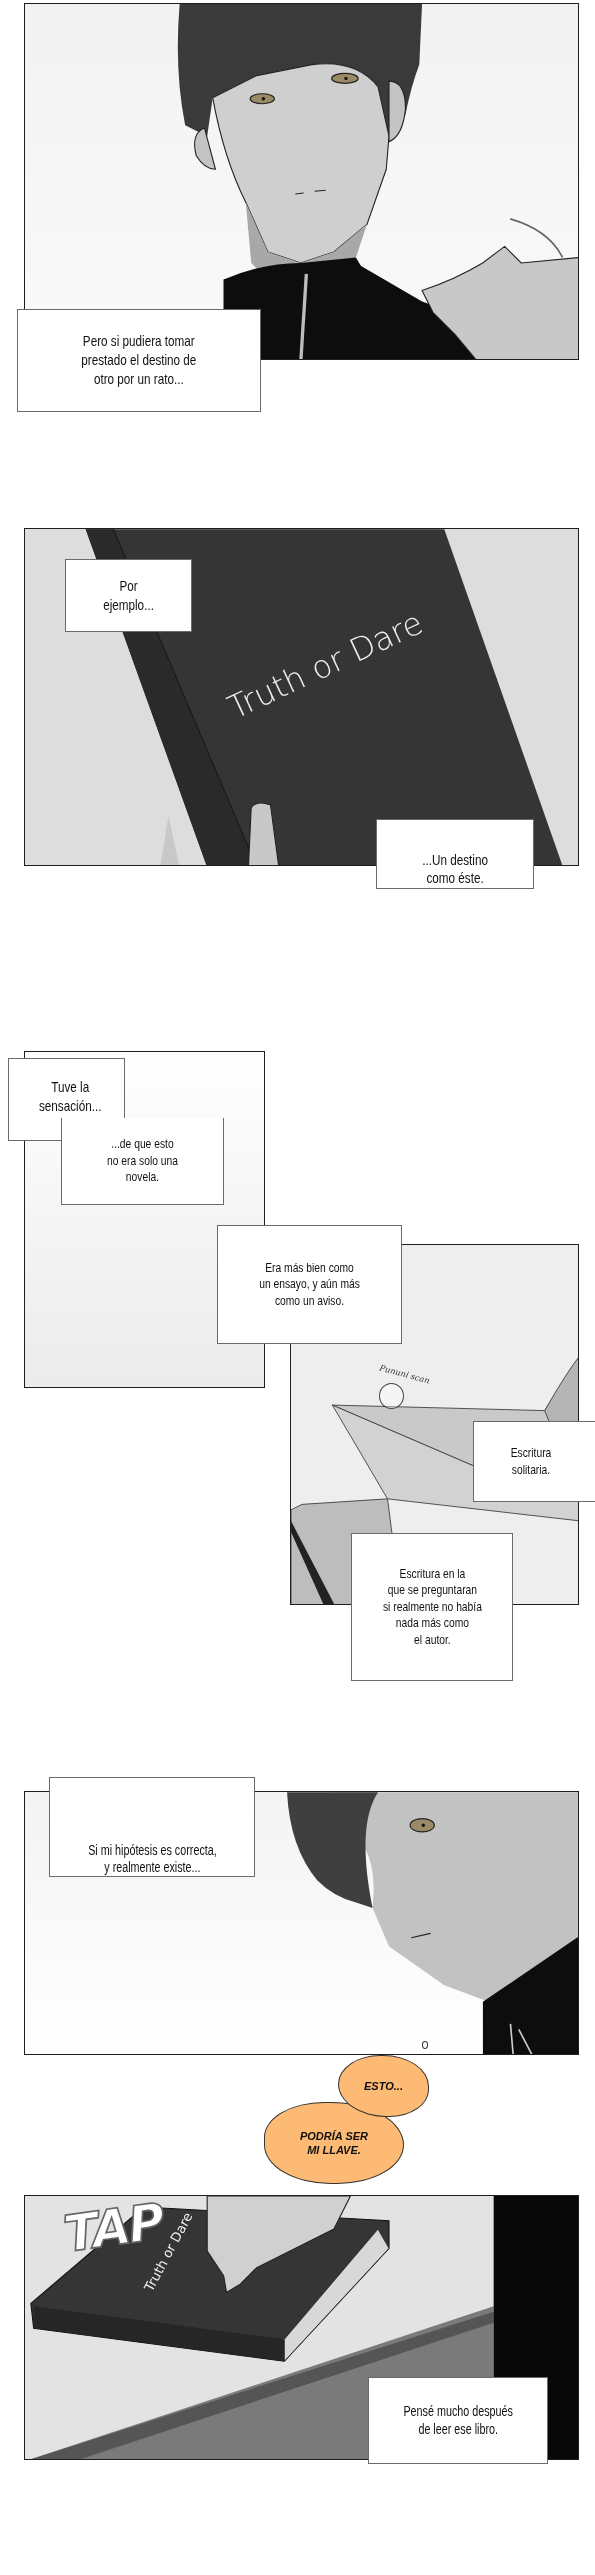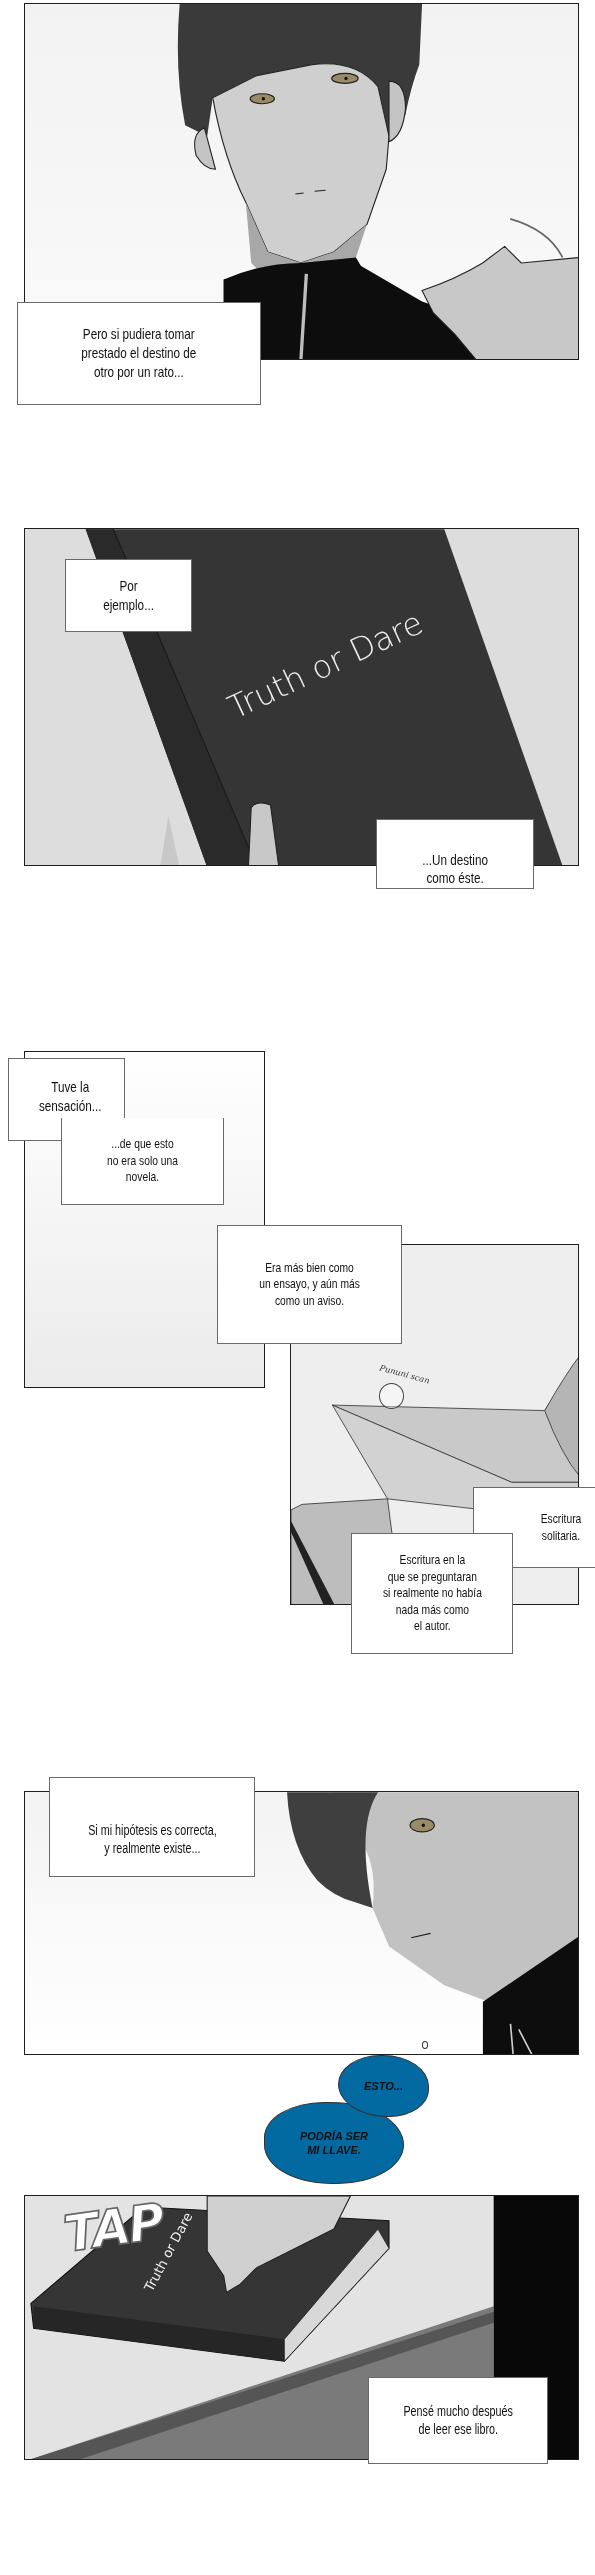--- a/index.html
+++ b/index.html
@@ -4,21 +4,21 @@
 <style>
   html, body { margin:0; padding:0; background:#ffffff; }
   body { width:596px; height:2576px; position:relative; overflow:hidden;
          font-family:"Liberation Sans", sans-serif; }
   .panel { position:absolute; border:1.1px solid #1e1e1e; box-sizing:border-box; overflow:hidden; }
   .caption { position:absolute; background:#ffffff; border:0.8px solid #6a6a6a; box-sizing:border-box;
              display:flex; align-items:center; justify-content:center; text-align:center;
              font-family:"Liberation Sans Narrow","Liberation Sans", sans-serif;
              color:#111; font-size:12.7px; line-height:1.25; z-index:5; white-space:pre-line; }
   .caption span { transform:scaleX(0.78); display:inline-block; }
-  .bubble { position:absolute; background:#0369a1; border:0.8px solid #333; z-index:5;
+  .bubble { position:absolute; background:#fdba74; border:0.8px solid #333; z-index:5;
             display:flex; align-items:center; justify-content:center; text-align:center;
             font-family:"Liberation Sans", sans-serif; font-style:italic; font-weight:bold;
             font-size:11px; color:#111; line-height:1.3; white-space:pre-line; }
   svg { position:absolute; left:0; top:0; }
 </style>
 </head>
 <body>
 
 <div class="panel" style="left:24px; top:2.8px; width:555px; height:357px; background:linear-gradient(#f2f2f2,#fafafa);">
   <svg width="555" height="357" viewBox="0 0 1006 648">
@@ -40,21 +40,21 @@
 
     <path d="M360 500 Q430 470 500 470 L600 460 L650 545 L780 600 L1006 700 L1006 648 L260 648 L320 580 L360 560Z" fill="#0d0d0d"></path>
     <path d="M360 500 L500 480 L600 470 L720 540 L1006 640 L1006 648 L290 648 Q300 600 360 560Z" fill="#0d0d0d"></path>
     <line x1="510" y1="490" x2="500" y2="648" stroke="#bdbdbd" stroke-width="6"></line>
 
     <path d="M720 520 Q780 500 830 470 L870 440 L900 470 L1006 460 L1006 648 L820 648 L780 600 L740 560Z" fill="#c8c8c8" stroke="#222" stroke-width="2"></path>
 
     <path d="M880 390 Q950 410 975 460" stroke="#666" stroke-width="3" fill="none"></path>
   </svg>
 </div>
-<div class="caption" style="left:16.5px; top:302px; width:244px; height:103px;justify-content:center;">
+<div class="caption" style="left:16.5px; top:309px; width:244px; height:103px;justify-content:center;">
   <span style="font-size:15px;">Pero si pudiera tomar
 prestado el destino de
 otro por un rato...</span>
 </div>
 
 <div class="panel" style="left:24px; top:528px; width:555px; height:338px; background:#dddddd;">
   <svg width="555" height="338" viewBox="0 0 1006 612">
     <path d="M110 0 L760 0 L975 612 L330 612 Z" fill="#353535"></path>
     <path d="M110 0 L160 0 L420 612 L330 612 Z" fill="#2a2a2a"></path>
     <line x1="160" y1="0" x2="420" y2="612" stroke="#1a1a1a" stroke-width="2"></line>
@@ -95,44 +95,44 @@
 <div class="caption" style="left:61px; top:1118px; width:163px; height:87px; border-top:none;">
   <span style="font-size:13.2px;">...de que esto
 no era solo una
 novela.</span>
 </div>
 <div class="caption" style="left:217px; top:1225px; width:185px; height:119px;">
   <span style="font-size:13.2px;">Era más bien como
 un ensayo, y aún más
 como un aviso.</span>
 </div>
-<div class="caption" style="left:473px; top:1487px; width:123px; height:81px; justify-content:flex-end; padding-right:8px;">
+<div class="caption" style="left:473px; top:1421px; width:123px; height:81px; justify-content:flex-end; padding-right:38px;">
   <span style="font-size:13.2px;">Escritura
 solitaria.</span>
 </div>
-<div class="caption" style="left:351px; top:1533px; width:162px; height:121px; z-index:6;">
+<div class="caption" style="left:351px; top:1533px; width:162px; height:148px; z-index:6;">
   <span style="font-size:13.2px;">Escritura en la
 que se preguntaran
 si realmente no había
 nada más como
 el autor.</span>
 </div>
 
 <div class="panel" style="left:24px; top:1791px; width:555px; height:264px; background:linear-gradient(#f3f3f3,#ffffff);">
   <svg width="555" height="264" viewBox="0 0 1006 478">
     <path d="M475 0 L1006 0 L1006 478 L830 478 L840 380 L760 350 L660 280 L630 210 Q640 120 600 80 L560 0Z" fill="#c2c2c2"></path>
     <path d="M475 0 L640 0 Q600 60 630 210 L600 200 Q560 190 530 160 Q480 100 475 0Z" fill="#3f3f3f"></path>
     <ellipse cx="720" cy="60" rx="22" ry="12" fill="#9a8a66" stroke="#222" stroke-width="2"></ellipse>
     <circle cx="722" cy="60" r="3" fill="#111"></circle>
     <path d="M700 264 L735 256" stroke="#222" stroke-width="2"></path>
     <path d="M830 380 L1006 260 L1006 478 L830 478Z" fill="#0d0d0d"></path>
     <path d="M880 420 L885 478 M895 430 L920 478" stroke="#ccc" stroke-width="3"></path>
   </svg>
 </div>
-<div class="caption" style="left:49px; top:1777px; width:206px; height:100px; align-items:center; padding-top:25px;">
+<div class="caption" style="left:49px; top:1777px; width:206px; height:100px; align-items:flex-end; padding-top:25px;">
   <span style="font-size:13.8px;">Si mi hipótesis es correcta,
 y realmente existe...</span>
 </div>
 
 <div style="position:absolute; left:422px; top:2041px; width:4.4px; height:6px; border:0.8px solid #333; border-radius:50%; background:#fff;"></div>
 <div class="bubble" style="left:338px; top:2055px; width:89px; height:60px; border-radius:48% 52% 45% 55%;">
   <span>ESTO...</span>
 </div>
 <div class="bubble" style="left:264px; top:2102px; width:138px; height:80px; border-radius:45% 55% 50% 50%; z-index:4;">
   <span>PODRÍA SER

